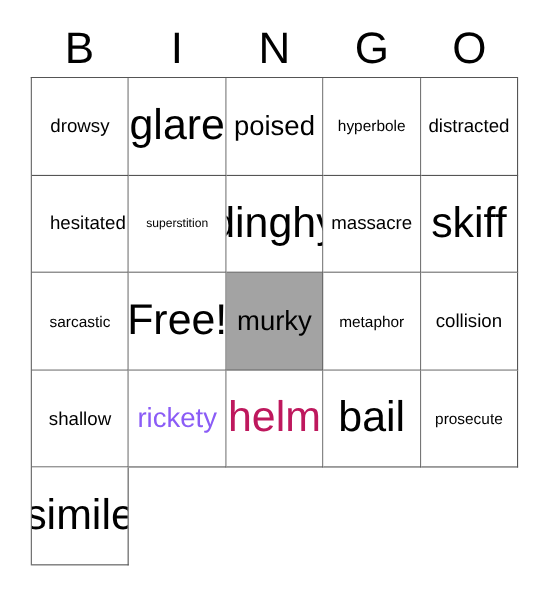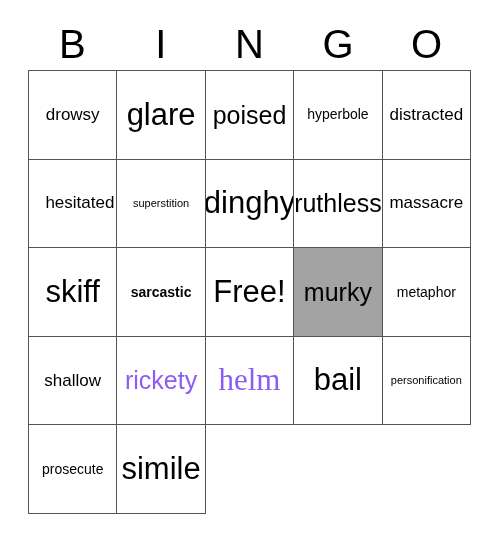--- a/index.html
+++ b/index.html
@@ -77,21 +77,21 @@
     color: #000000;
     white-space: nowrap;
     user-select: none;
   }
 
   
   .fs-xs   { font-size: 11px; }
   .fs-sm   { font-size: 14px; }
   .fs-md   { font-size: 17px; }
   .fs-xl   { font-size: 25px; }
-  .fs-xxl  { font-size: 31px; }
+  .fs-xxl  { font-size: 39px; }
 </style>
 </head>
 <body style="background: rgb(255, 255, 255);">
 
 <div id="bingo-card" style="background: rgb(255, 255, 255);">
 
   <div id="header-row">
     <div class="header-letter" style="color: rgb(0, 0, 0);">B</div>
     <div class="header-letter" style="color: rgb(0, 0, 0);">I</div>
     <div class="header-letter" style="color: rgb(0, 0, 0);">N</div>
@@ -120,57 +120,54 @@
     <div class="bingo-cell" style="border-right-color: rgb(85, 85, 85); border-bottom-color: rgb(85, 85, 85); background: rgb(255, 255, 255); justify-content: flex-end;">
       <span class="cell-text fs-md" style="color: rgb(0, 0, 0);">hesitated</span>
     </div>
     <div class="bingo-cell" style="border-right-color: rgb(85, 85, 85); border-bottom-color: rgb(85, 85, 85); background: rgb(255, 255, 255);">
       <span class="cell-text fs-xs" style="color: rgb(0, 0, 0);">superstition</span>
     </div>
     <div class="bingo-cell" style="border-right-color: rgb(85, 85, 85); border-bottom-color: rgb(85, 85, 85); background: rgb(255, 255, 255);">
       <span class="cell-text fs-xxl" style="color: rgb(0, 0, 0);">dinghy</span>
     </div>
     <div class="bingo-cell" style="border-right-color: rgb(85, 85, 85); border-bottom-color: rgb(85, 85, 85); background: rgb(255, 255, 255);">
-      <span class="cell-text fs-xl" style="color: rgb(0, 0, 0);">ruthless</span>
-    </div>
-    <div class="bingo-cell" style="border-right-color: rgb(85, 85, 85); border-bottom-color: rgb(85, 85, 85); background: rgb(255, 255, 255);">
       <span class="cell-text fs-md" style="color: rgb(0, 0, 0);">massacre</span>
     </div>
 
     <div class="bingo-cell" style="border-right-color: rgb(85, 85, 85); border-bottom-color: rgb(85, 85, 85); background: rgb(255, 255, 255);">
       <span class="cell-text fs-xxl" style="color: rgb(0, 0, 0);">skiff</span>
     </div>
-    <div class="bingo-cell" style="border-right-color: rgb(85, 85, 85); border-bottom-color: rgb(85, 85, 85); background: rgb(255, 255, 255); font-weight: bold;">
+    <div class="bingo-cell" style="border-right-color: rgb(85, 85, 85); border-bottom-color: rgb(85, 85, 85); background: rgb(255, 255, 255);">
       <span class="cell-text fs-sm" style="color: rgb(0, 0, 0);">sarcastic</span>
     </div>
     <div class="bingo-cell" style="border-right-color: rgb(85, 85, 85); border-bottom-color: rgb(85, 85, 85); background: rgb(255, 255, 255);">
       <span class="cell-text fs-xxl" style="color: rgb(0, 0, 0);">Free!</span>
     </div>
     <div class="bingo-cell" style="border-right-color: rgb(85, 85, 85); border-bottom-color: rgb(85, 85, 85); background: #a3a3a3;">
       <span class="cell-text fs-xl" style="color: rgb(0, 0, 0);">murky</span>
     </div>
 
     <div class="bingo-cell" style="border-right-color: rgb(85, 85, 85); border-bottom-color: rgb(85, 85, 85); background: rgb(255, 255, 255);">
       <span class="cell-text fs-sm" style="color: rgb(0, 0, 0);">metaphor</span>
     </div>
     <div class="bingo-cell" style="border-right-color: rgb(85, 85, 85); border-bottom-color: rgb(85, 85, 85); background: rgb(255, 255, 255);">
+      <span class="cell-text fs-md" style="color: rgb(0, 0, 0);">collision</span>
+    </div>
+    <div class="bingo-cell" style="border-right-color: rgb(85, 85, 85); border-bottom-color: rgb(85, 85, 85); background: rgb(255, 255, 255);">
       <span class="cell-text fs-md" style="color: rgb(0, 0, 0);">shallow</span>
     </div>
     <div class="bingo-cell" style="border-right-color: rgb(85, 85, 85); border-bottom-color: rgb(85, 85, 85); background: rgb(255, 255, 255);">
       <span class="cell-text fs-xl" style="color: #8b5cf6;">rickety</span>
     </div>
 
     <div class="bingo-cell" style="border-right-color: rgb(85, 85, 85); border-bottom-color: rgb(85, 85, 85); background: rgb(255, 255, 255);">
-      <span class="cell-text fs-xxl" style="color: #8b5cf6; font-family: Liberation Serif, serif;">helm</span>
+      <span class="cell-text fs-xxl" style="color: #be185d;">helm</span>
     </div>
     <div class="bingo-cell" style="border-right-color: rgb(85, 85, 85); border-bottom-color: rgb(85, 85, 85); background: rgb(255, 255, 255);">
       <span class="cell-text fs-xxl" style="color: rgb(0, 0, 0);">bail</span>
-    </div>
-    <div class="bingo-cell" style="border-right-color: rgb(85, 85, 85); border-bottom-color: rgb(85, 85, 85); background: rgb(255, 255, 255);">
-      <span class="cell-text fs-xs" style="color: rgb(0, 0, 0);">personification</span>
     </div>
     <div class="bingo-cell" style="border-right-color: rgb(85, 85, 85); border-bottom-color: rgb(85, 85, 85); background: rgb(255, 255, 255);">
       <span class="cell-text fs-sm" style="color: rgb(0, 0, 0);">prosecute</span>
     </div>
     <div class="bingo-cell" style="border-right-color: rgb(85, 85, 85); border-bottom-color: rgb(85, 85, 85); background: rgb(255, 255, 255);">
       <span class="cell-text fs-xxl" style="color: rgb(0, 0, 0);">simile</span>
     </div>
 
   </div>
 </div>

